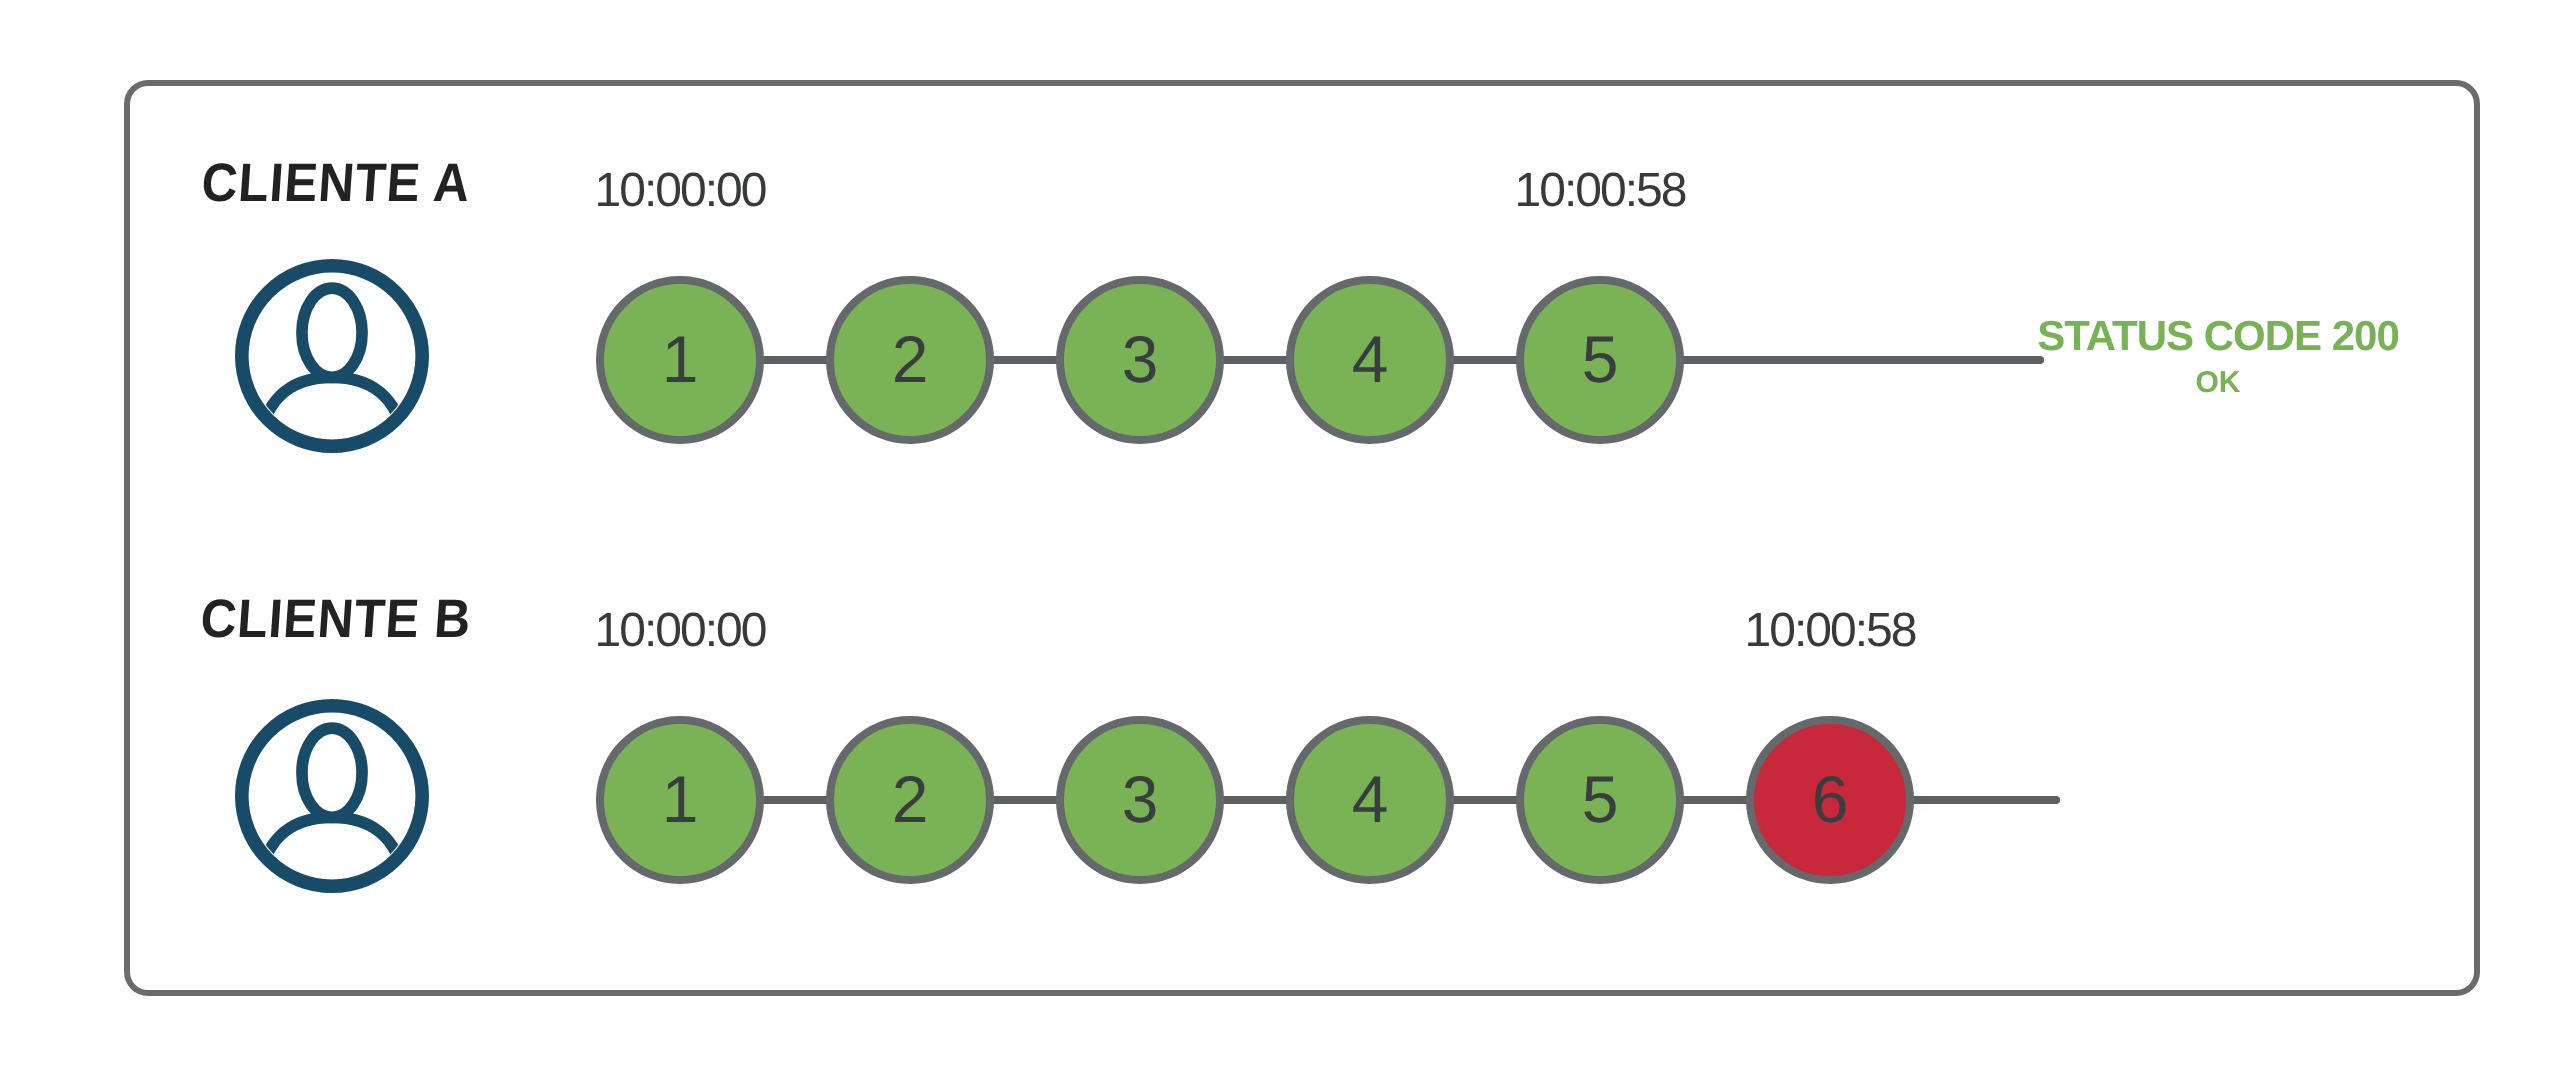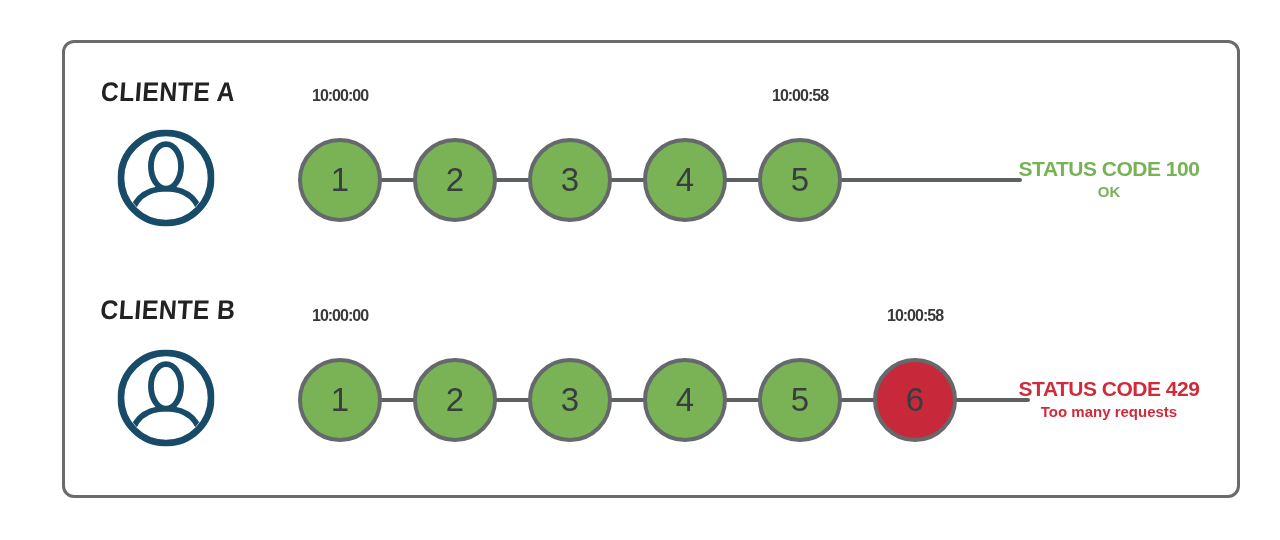--- a/index.html
+++ b/index.html
@@ -52,22 +52,22 @@
   }
   .person-icon .clipped ellipse,
   .person-icon .clipped path {
     fill: #ffffff;
     stroke: var(--icon, #174b68);
     stroke-width: 6;
   }
   .time {
     position: absolute;
     transform: translate(-50%, -50%);
-    font-size: 16px;
-    font-weight: 700;
+    font-size: 24px;
+    font-weight: 400;
     letter-spacing: -1px;
     color: var(--timestamp-text, #38393b);
     white-space: nowrap;
   }
   .tl-line {
     position: absolute;
     height: 4px;
     border-radius: 2px;
     background: var(--line, #5d6164);
     z-index: 1;
@@ -125,21 +125,21 @@
       <circle class="ring" cx="50" cy="50" r="46.5"></circle>
       <g class="clipped" clip-path="url(#icon-clip-0)">
         <path class="shoulders" d="M12,102 C13,74 27,61 50,61 C73,61 87,74 88,102 Z"></path>
         <ellipse class="head" cx="50" cy="38" rx="15.5" ry="23"></ellipse>
       </g>
     </svg>
     <div class="time time-start" style="left: 340px; top: 96px;">10:00:00</div>
     <div class="time time-end" style="left: 800px; top: 96px;">10:00:58</div>
     <div class="tl-line" style="left: 340px; top: 178px; width: 682px;"></div>
     <div class="status" style="left: 1109px; top: 157px; color: rgb(119, 178, 85);">
-      <div class="status-line1">STATUS CODE 100</div>
+      <div class="status-line1">STATUS CODE 200</div>
       <div class="status-line2">OK</div>
     </div>
   <div class="circle ok" style="left: 340px; top: 180px;">1</div>
       <div class="circle ok" style="left: 455px; top: 180px;">2</div>
       <div class="circle ok" style="left: 570px; top: 180px;">3</div>
       <div class="circle ok" style="left: 685px; top: 180px;">4</div>
       <div class="circle ok" style="left: 800px; top: 180px;">5</div>
     </div>
 
   <div class="row">
@@ -152,24 +152,20 @@
       </defs>
       <circle class="ring" cx="50" cy="50" r="46.5"></circle>
       <g class="clipped" clip-path="url(#icon-clip-1)">
         <path class="shoulders" d="M12,102 C13,74 27,61 50,61 C73,61 87,74 88,102 Z"></path>
         <ellipse class="head" cx="50" cy="38" rx="15.5" ry="23"></ellipse>
       </g>
     </svg>
     <div class="time time-start" style="left: 340px; top: 316px;">10:00:00</div>
     <div class="time time-end" style="left: 915px; top: 316px;">10:00:58</div>
     <div class="tl-line" style="left: 340px; top: 398px; width: 690px;"></div>
-    <div class="status" style="left: 1109px; top: 377px; color: rgb(207, 43, 58);">
-      <div class="status-line1">STATUS CODE 429</div>
-      <div class="status-line2">Too many requests</div>
-    </div>
   <div class="circle ok" style="left: 340px; top: 400px;">1</div>
       <div class="circle ok" style="left: 455px; top: 400px;">2</div>
       <div class="circle ok" style="left: 570px; top: 400px;">3</div>
       <div class="circle ok" style="left: 685px; top: 400px;">4</div>
       <div class="circle ok" style="left: 800px; top: 400px;">5</div>
       <div class="circle limited" style="left: 915px; top: 400px;">6</div>
     </div>
 </div>
 
 </body></html>

